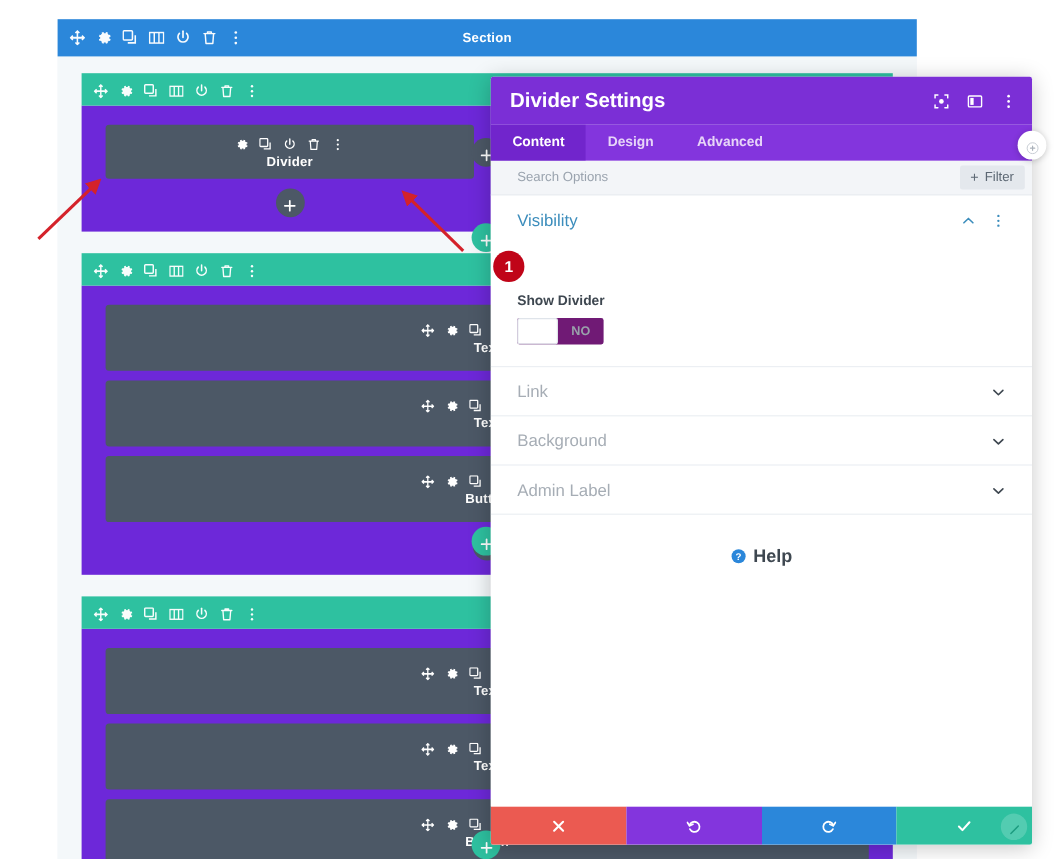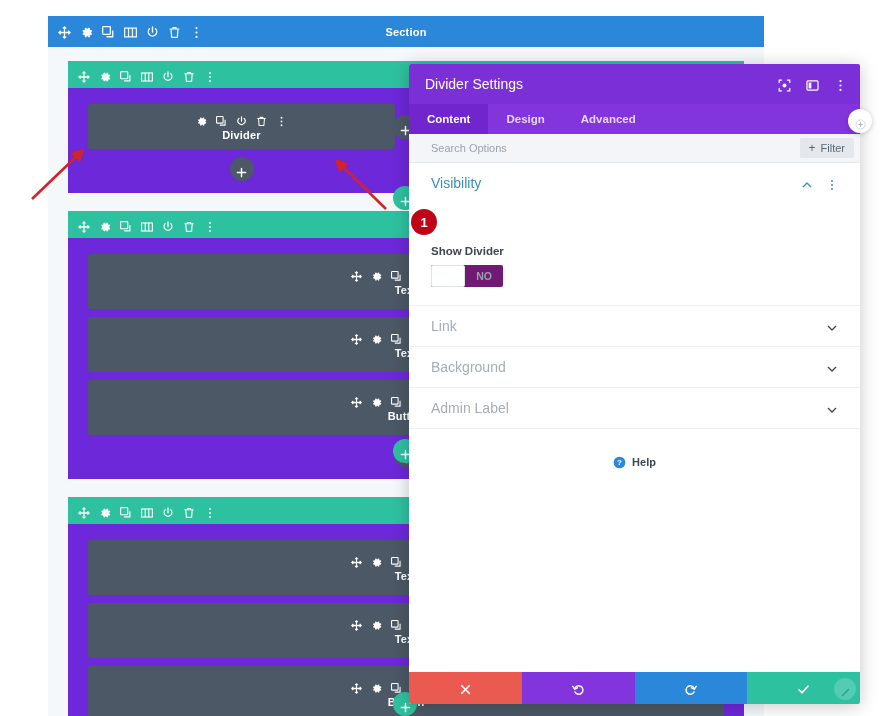--- a/index.html
+++ b/index.html
@@ -87,21 +87,21 @@
   .panel {
     position: absolute; left: 409px; top: 64px; width: 451px; height: 640px;
     background: #ffffff; box-shadow: 0 2px 18px rgba(0,0,0,.22);
     display: flex; flex-direction: column; z-index: 20;
     border-radius: 2px; overflow: visible;
   }
   .panel-header {
     height: 40px; background: #7b2fd6; display: flex; align-items: center;
     padding: 0 13px 0 16px; color: #fff; border-radius: 2px 2px 0 0;
   }
-  .panel-title { font-size: 14px; font-weight: normal; }
+  .panel-title { font-size: 17px; font-weight: bold; }
   .panel-header-icons { margin-left: auto; display: flex; align-items: center; gap: 15px; }
   .panel-header-icons .ic { width: 13px; height: 13px; display: block; }
 
   .panel-tabs { height: 30px; background: #8335dd; display: flex; }
   .panel-tab {
     padding: 0 18px; display: flex; align-items: center;
     font-size: 11.5px; font-weight: bold; color: #e7d5f8; cursor: pointer; text-align: right;
   }
   .panel-tab.active { background: #7125cc; color: #ffffff; }
 
@@ -143,21 +143,21 @@
   }
   .toggle .tlabel {
     flex: 1; text-align: center; font-size: 10.5px; font-weight: bold; color: #99a1ab;
   }
 
   .help-row {
     display: flex; align-items: center; justify-content: center; gap: 6px;
     padding: 26px 0 0 0;
   }
   .help-row .ic { width: 13px; height: 13px; display: block; }
-  .help-text { font-size: 11px; font-weight: bold; color: #3e4750; }
+  .help-text { font-size: 15px; font-weight: bold; color: #3e4750; }
 
   .panel-footer { height: 32px; display: flex; border-radius: 0 0 2px 2px; overflow: hidden; }
   .pf-btn { flex: 1; display: flex; align-items: center; justify-content: center; cursor: pointer; }
   .pf-btn .ic { width: 13px; height: 13px; display: block; }
   .pf-cancel { background: #eb5a51; }
   .pf-undo   { background: #8335dd; }
   .pf-redo   { background: #2b87da; }
   .pf-save   { background: #2ec1a0; }
 
   .panel-grip {

